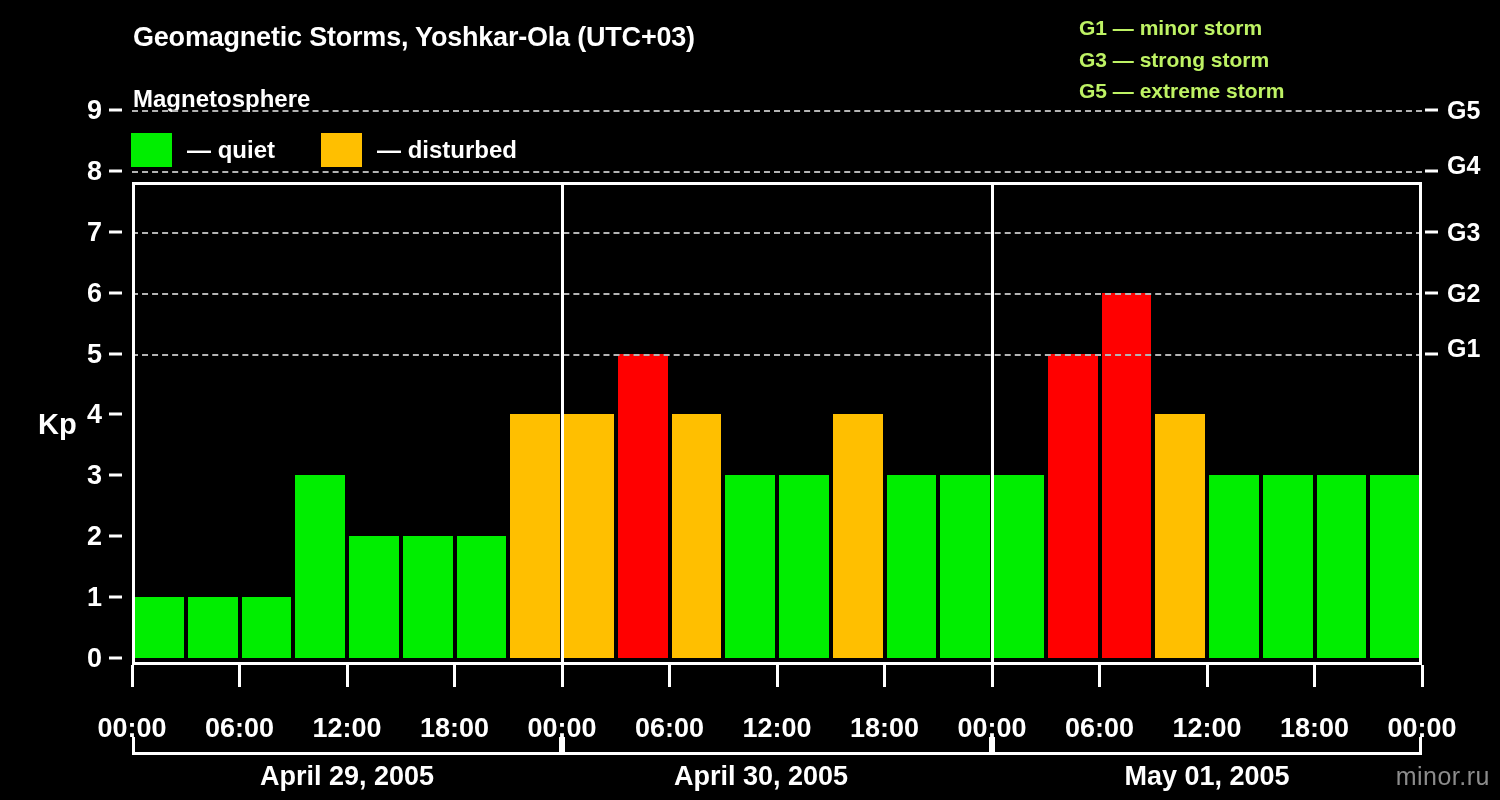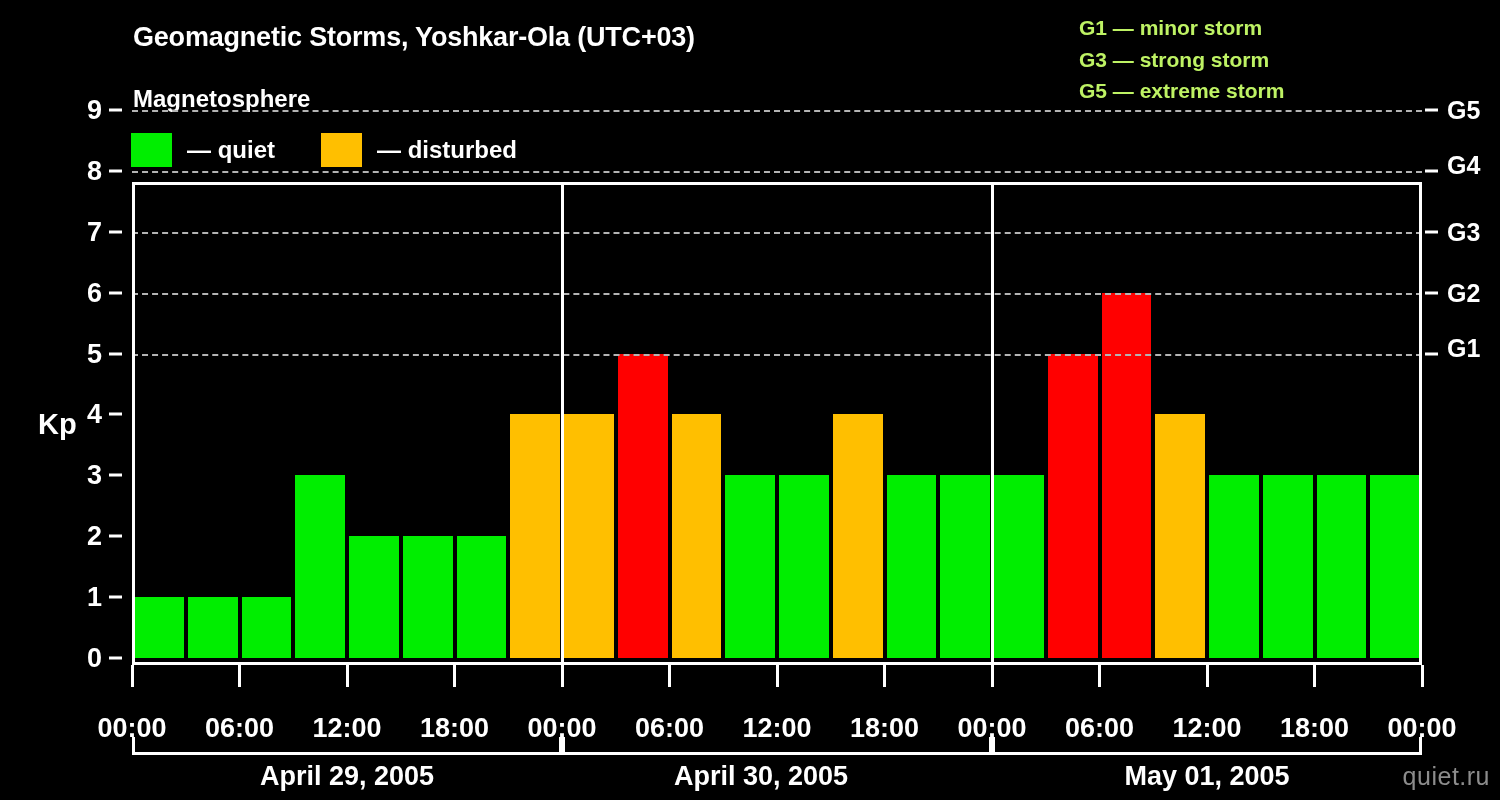--- a/index.html
+++ b/index.html
@@ -257,14 +257,14 @@
       </div>
       <div class="day-label" style="left: 546px; width: 430px;">April 30, 2005</div>
       <div class="day-bracket" style="left: 992px; width: 430px;">
         <div class="bar-h"></div>
         <div class="tick-l"></div>
         <div class="tick-r"></div>
       </div>
       <div class="day-label" style="left: 992px; width: 430px;">May 01, 2005</div>
     </div>
 
-  <div class="watermark">quiet.ru</div>
+  <div class="watermark">minor.ru</div>
 </div>
 
 </body></html>

